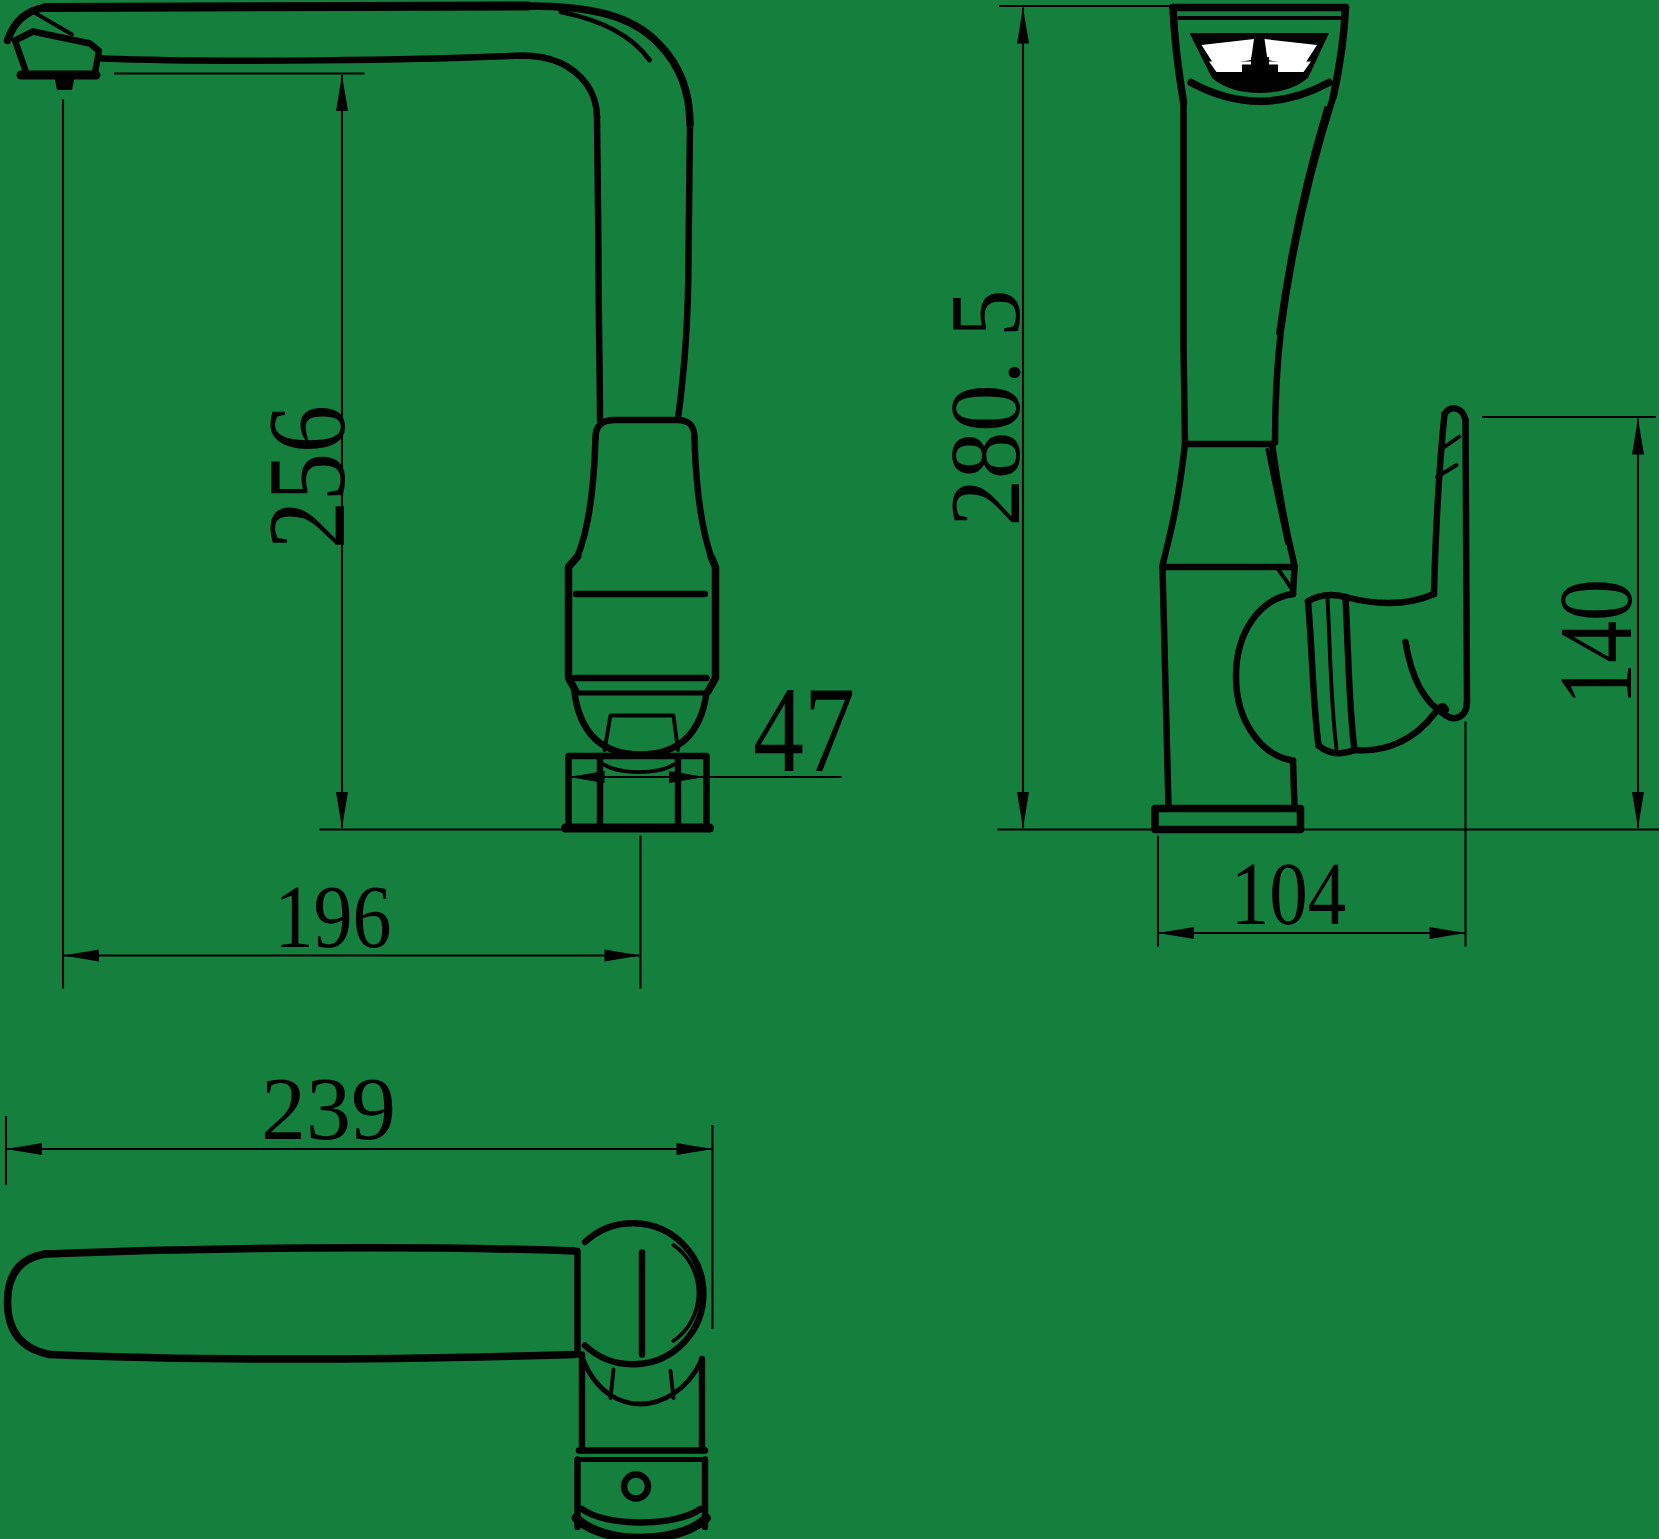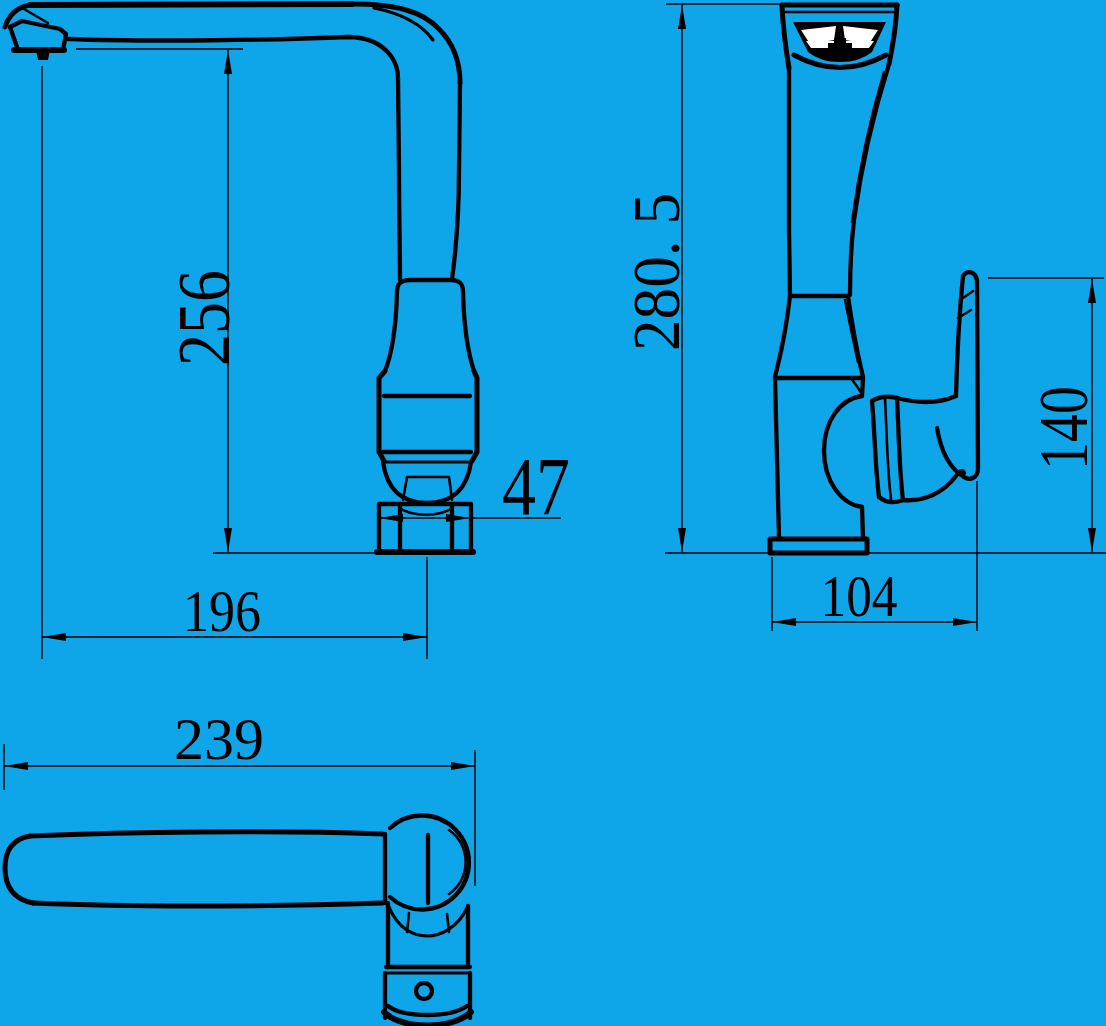--- a/index.html
+++ b/index.html
@@ -1,16 +1,16 @@
 <!DOCTYPE html>
 <html><head>
 <meta charset="utf-8">
 <style>
   html,body{margin:0;padding:0;background:#ffffff;}
-  .stage{position:relative;width:1106px;height:1026px;background:#0ea5e9;overflow:hidden;}
+  .stage{position:relative;width:1106px;height:1026px;background:#15803d;overflow:hidden;}
   svg{display:block;}
   
   .o6{stroke:#000;stroke-width:6;fill:none;stroke-linecap:round;stroke-linejoin:round;}
   .o5{stroke:#000;stroke-width:5;fill:none;stroke-linecap:round;stroke-linejoin:round;}
   .o4{stroke:#000;stroke-width:4.3;fill:none;stroke-linecap:round;stroke-linejoin:round;}
   .o3{stroke:#000;stroke-width:3.2;fill:none;stroke-linecap:round;stroke-linejoin:round;}
   .o2{stroke:#000;stroke-width:2.6;fill:none;stroke-linecap:round;stroke-linejoin:round;}
   
   .dim{stroke:#000;stroke-width:1.4;fill:none;}
   .arr{fill:#000;stroke:none;}

